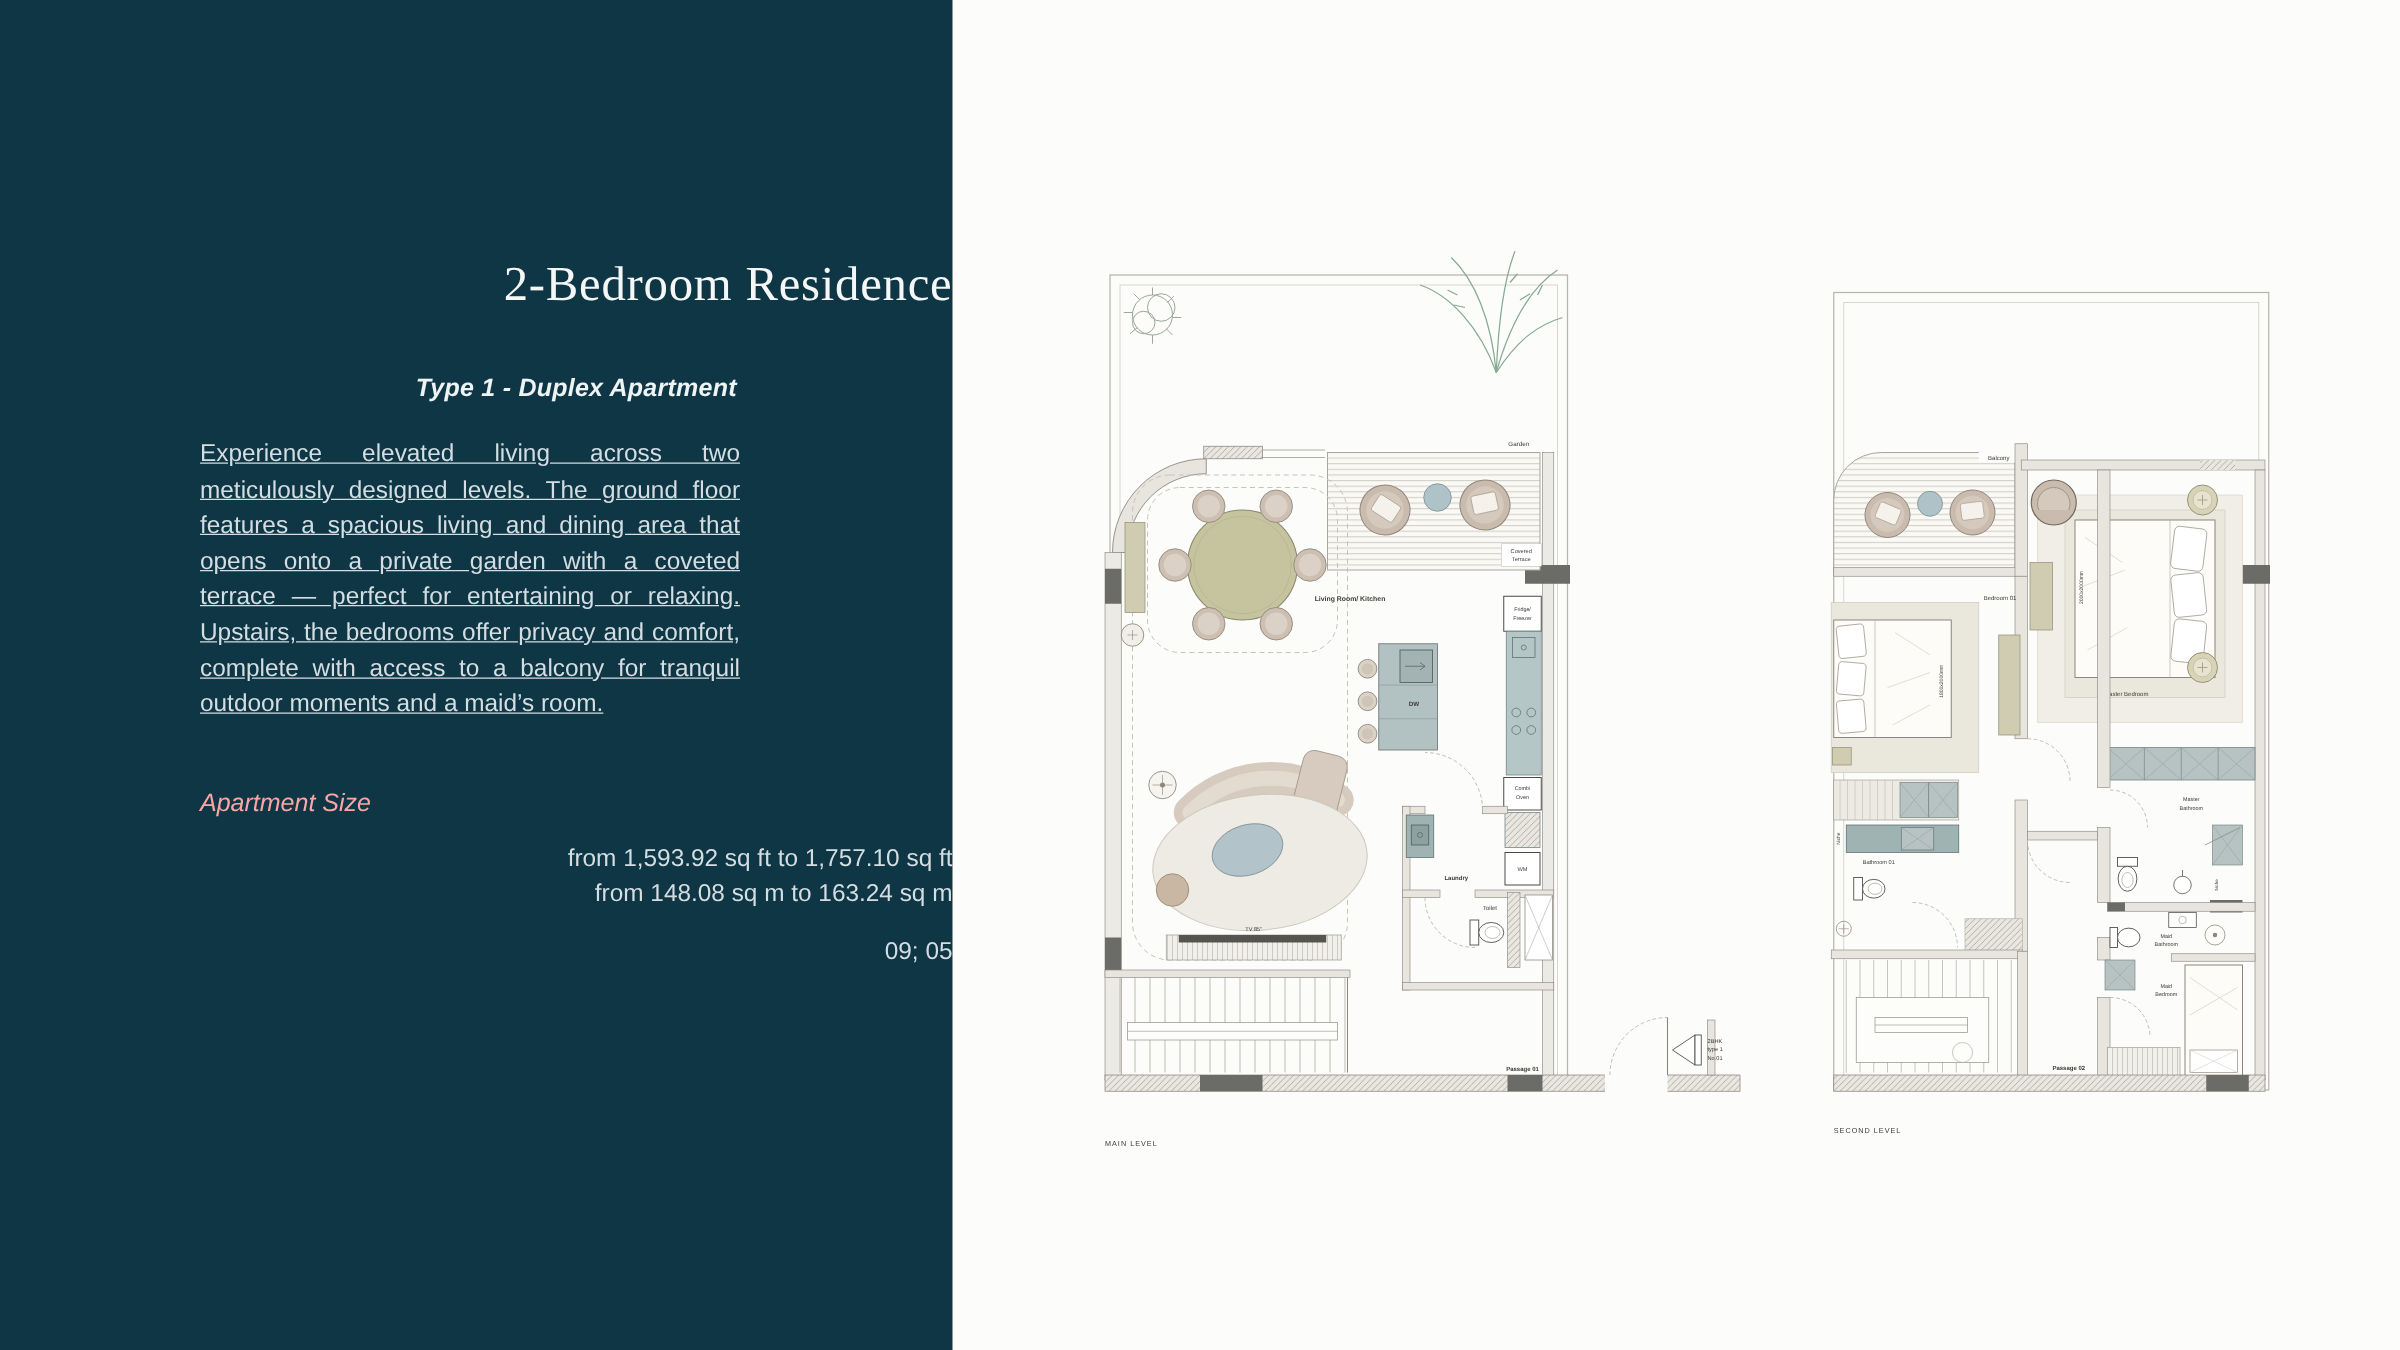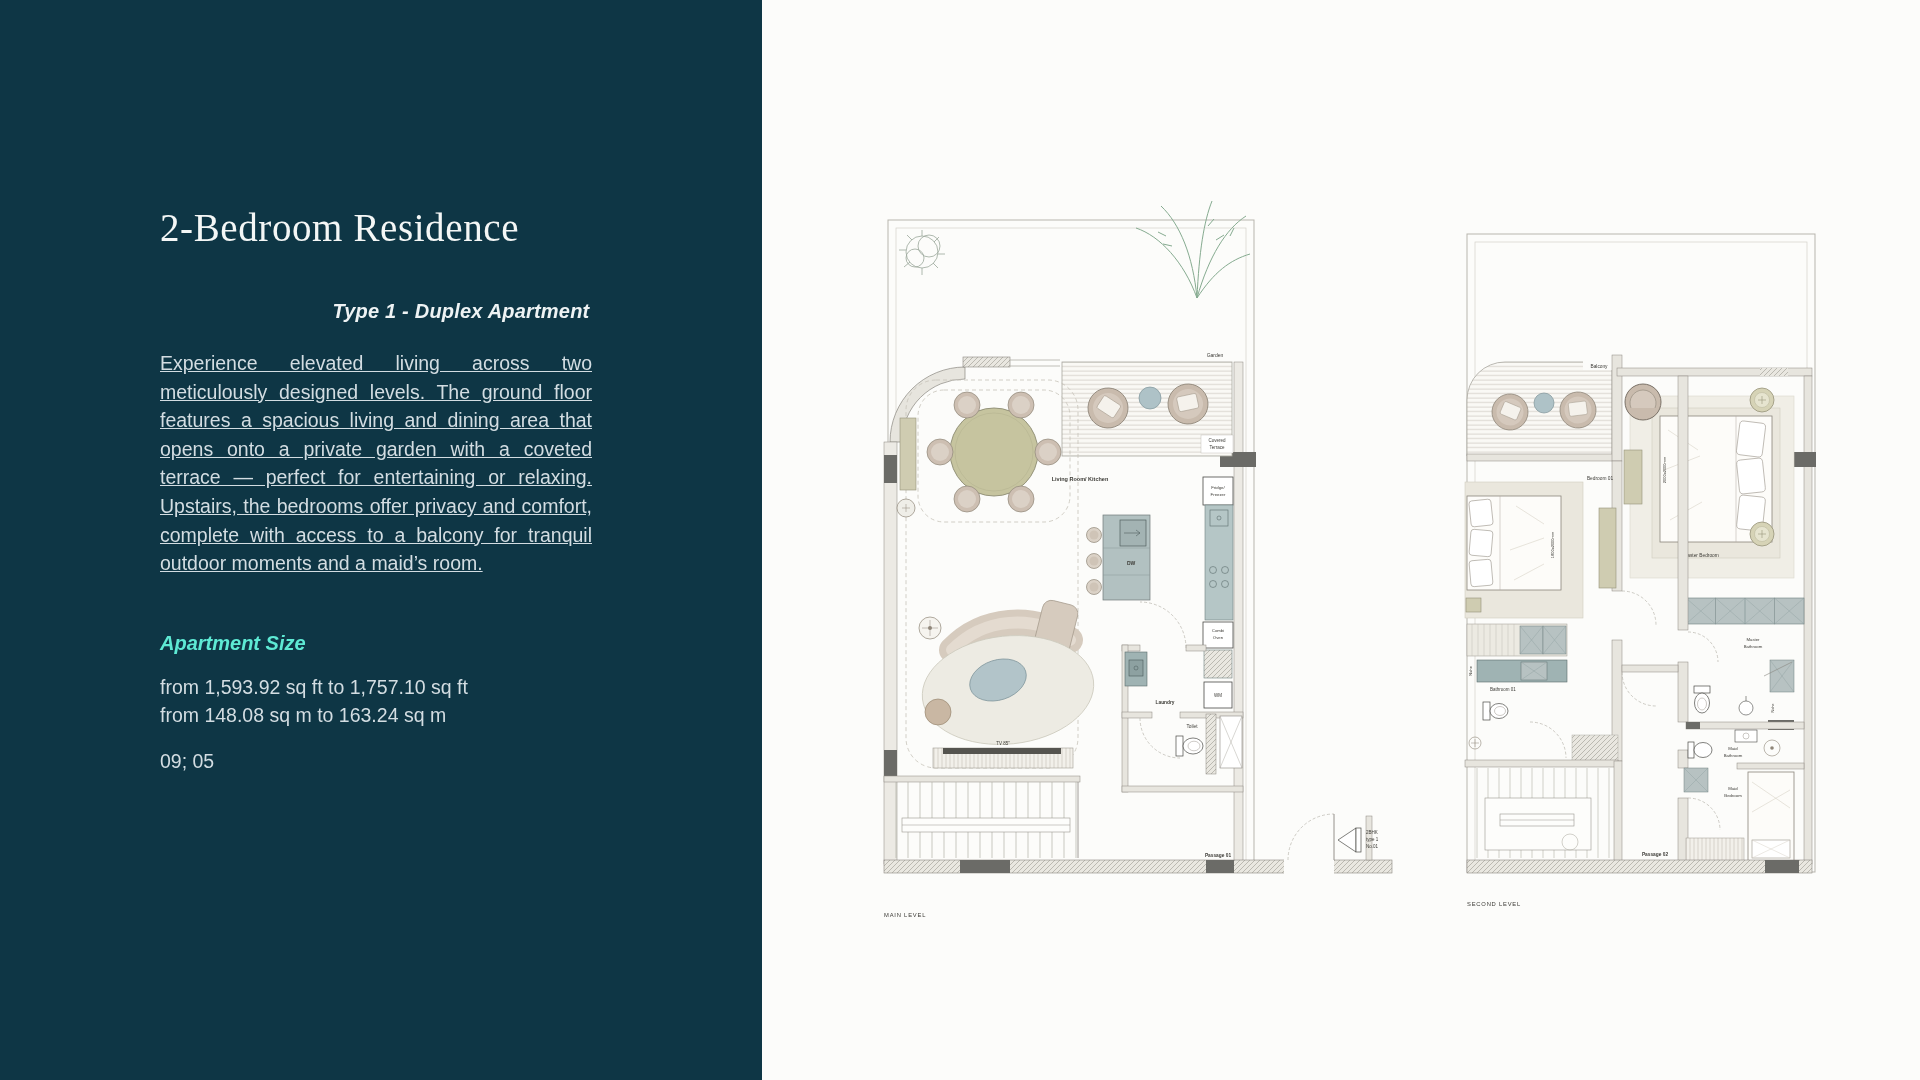--- a/index.html
+++ b/index.html
@@ -12,38 +12,39 @@
   .sidebar{
     position:absolute;left:0;top:0;width:762px;height:1080px;
     background:#0e3645;color:#d6e0e4;box-sizing:border-box;
     padding:0 0 0 160px;
   }
   .sidebar .title{
     margin:205px 0 0 0;
     font-family:"Liberation Serif","DejaVu Serif",serif;
     font-weight:400;font-size:39px;letter-spacing:0.6px;
     color:#f4f7f6;
+    text-align:right;
   }
   .sidebar .subtitle{
     margin:50px 0 0 0;
     font-style:italic;font-weight:700;font-size:20px;
     color:#eef3f4;letter-spacing:0.2px;text-align:center;
   }
   .sidebar .desc{
     margin:26px 0 0 0;width:432px;
     font-size:19.5px;line-height:28.6px;text-align:justify;
     color:#d3dde2;
     text-decoration:underline;
   }
   .sidebar .blockhead{
     margin:54px 0 0 0;
-    font-style:italic;font-weight:700;font-size:20px;color:#5eead4;
+    font-style:italic;font-weight:400;font-size:20px;color:#fca5a5;
   }
   .sidebar .blockval{
-    margin:18px 0 0 0;font-size:19.5px;line-height:28px;color:#d3dde2;
+    margin:18px 0 0 0;font-size:19.5px;line-height:28px;color:#d3dde2;text-align:right;
   }
   .canvas{position:absolute;left:762px;top:0;width:1158px;height:1080px;}
   svg text{font-family:"Liberation Sans",sans-serif;fill:#3c3b36;}
 </style>
 </head>
 <body>
 
 <aside class="sidebar">
   <h1 class="title">2-Bedroom Residence</h1>
   <h2 class="subtitle">Type 1 - Duplex Apartment</h2>

